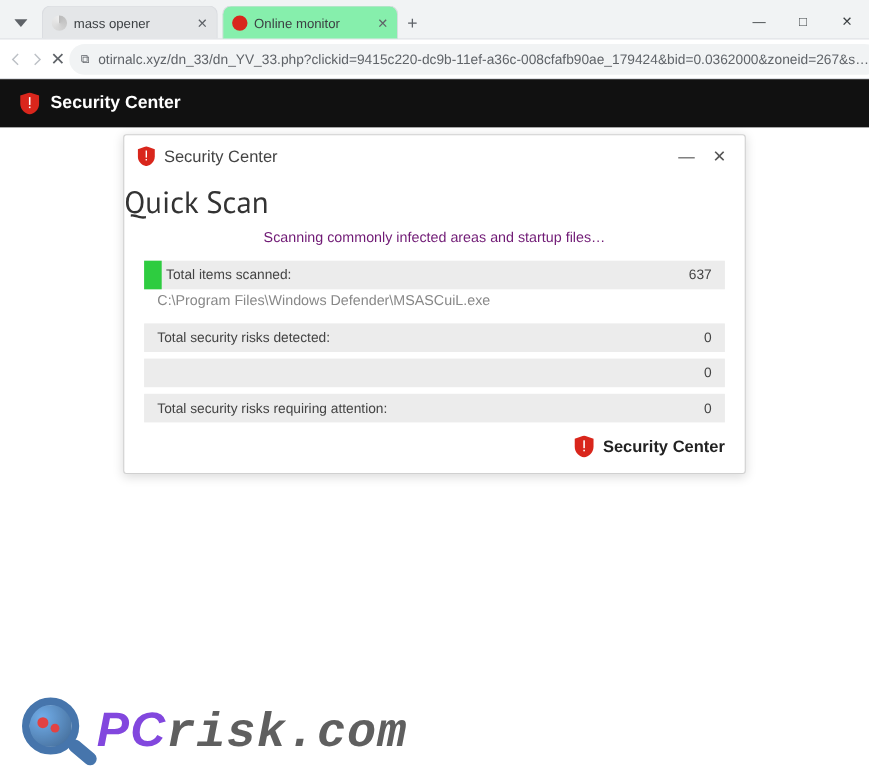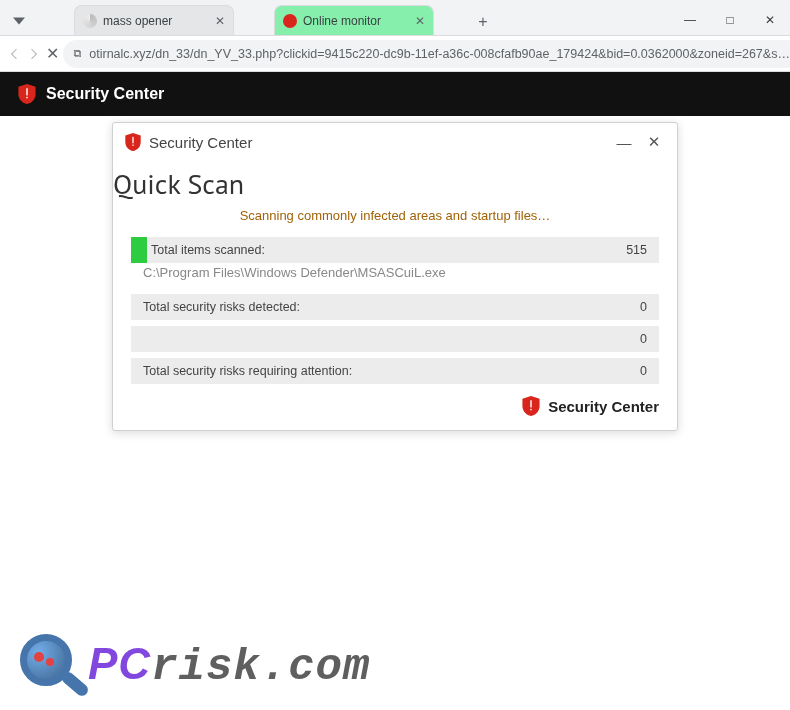--- a/index.html
+++ b/index.html
@@ -1,19 +1,19 @@
 <!DOCTYPE html>
 <html><head>
 <meta charset="utf-8">
 <style>
   * { box-sizing: border-box; margin: 0; padding: 0; }
   body { width: 790px; height: 710px; font-family: "Segoe UI", Arial, sans-serif; background: #fff; overflow: hidden; position: relative; }
 
   
-  .titlebar { height: 36px; background: #f1f3f4; display: flex; align-items: flex-end; border-bottom: 1px solid #dadce0; gap: 36px; }
+  .titlebar { height: 36px; background: #f1f3f4; display: flex; align-items: flex-end; border-bottom: 1px solid #dadce0; }
   .tab-drop { width: 30px; height: 28px; display: flex; align-items: center; justify-content: center; margin-left: 4px; color: #5f6368; font-size: 11px; }
   .tab { height: 30px; min-width: 160px; max-width: 170px; background: #86efac; border-radius: 8px 8px 0 0; margin-left: 4px; display: flex; align-items: center; padding: 0 8px; gap: 6px; font-size: 12px; color: #3c4043; border: 1px solid #dadce0; border-bottom: none; position: relative; }
   .tab.inactive { background: #e4e6e8; }
   .tab .favico { width: 14px; height: 14px; border-radius: 50%; display: inline-block; }
   .tab .lbl { flex: 1; white-space: nowrap; overflow: hidden; text-overflow: ellipsis; }
   .tab .x { font-size: 12px; color: #5f6368; }
   .newtab { width: 26px; height: 26px; display: flex; align-items: center; justify-content: center; color: #5f6368; font-size: 16px; }
   .winctrl { margin-left: auto; display: flex; }
   .winctrl div { width: 40px; height: 30px; display: flex; align-items: center; justify-content: center; color: #3c4043; font-size: 12px; }
 
@@ -27,21 +27,21 @@
   
   .pagebar { height: 44px; background: #111; color: #fff; display: flex; align-items: center; padding: 0 18px; gap: 10px; font-weight: 600; font-size: 16px; }
 
   
   .content { position: relative; background: #fff; height: calc(710px - 36px - 36px - 44px); }
   .dialog { position: absolute; left: 112px; top: 6px; width: 566px; background: #fff; border: 1px solid #d0d0d0; border-radius: 3px; box-shadow: 0 2px 10px rgba(0,0,0,0.15); padding-bottom: 14px; }
   .dlg-title { height: 38px; display: flex; align-items: center; padding: 0 12px; gap: 8px; font-size: 15px; color: #444; }
   .dlg-title .spacer { flex: 1; }
   .dlg-title .wc { width: 22px; text-align: center; color: #555; font-size: 15px; }
   .dlg-h1 { text-align: left; font-size: 28px; font-weight: 400; color: #333; margin-top: 4px; font-family: "PT Sans","Segoe UI",sans-serif; }
-  .dlg-sub { text-align: center; font-size: 13px; color: #a16207; margin: 6px 0 14px; }
+  .dlg-sub { text-align: center; font-size: 13px; color: #701a75; margin: 6px 0 14px; }
   .row-wrap { padding: 0 18px; }
   .row { height: 26px; background: #ececec; display: flex; align-items: center; font-size: 12.5px; color: #444; padding: 0 12px; margin-bottom: 6px; position: relative; justify-content: flex-end; }
   .row .val { margin-left: auto; }
   .row.top { margin-bottom: 2px; }
   .row.top::before { content:""; position:absolute; left:0; top:0; bottom:0; width:16px; background:#2ecc40; }
   .row.top .lbl { margin-left: 8px; position: relative; z-index: 1; }
   .path { font-size: 13px; color: #888; padding: 0 18px 14px 30px; }
   .footer-logo { display: flex; justify-content: flex-end; align-items: center; gap: 8px; padding: 6px 18px 0; font-weight: 700; font-size: 15px; color: #222; }
 
   .shield { width: 18px; height: 20px; }
@@ -127,21 +127,21 @@
       <span class="spacer"></span>
       <span class="wc">—</span>
       <span class="wc">✕</span>
     </div>
     <div class="dlg-h1">Quick Scan</div>
     <div class="dlg-sub">Scanning commonly infected areas and startup files…</div>
 
     <div class="row-wrap">
       <div class="row top">
         <span class="lbl">Total items scanned:</span>
-        <span class="val">515</span>
+        <span class="val">637</span>
       </div>
     </div>
     <div class="path">C:\Program Files\Windows Defender\MSASCuiL.exe</div>
 
     <div class="row-wrap">
       <div class="row">
         <span>Total security risks detected:</span>
         <span class="val">0</span>
       </div>
       <div class="row">

